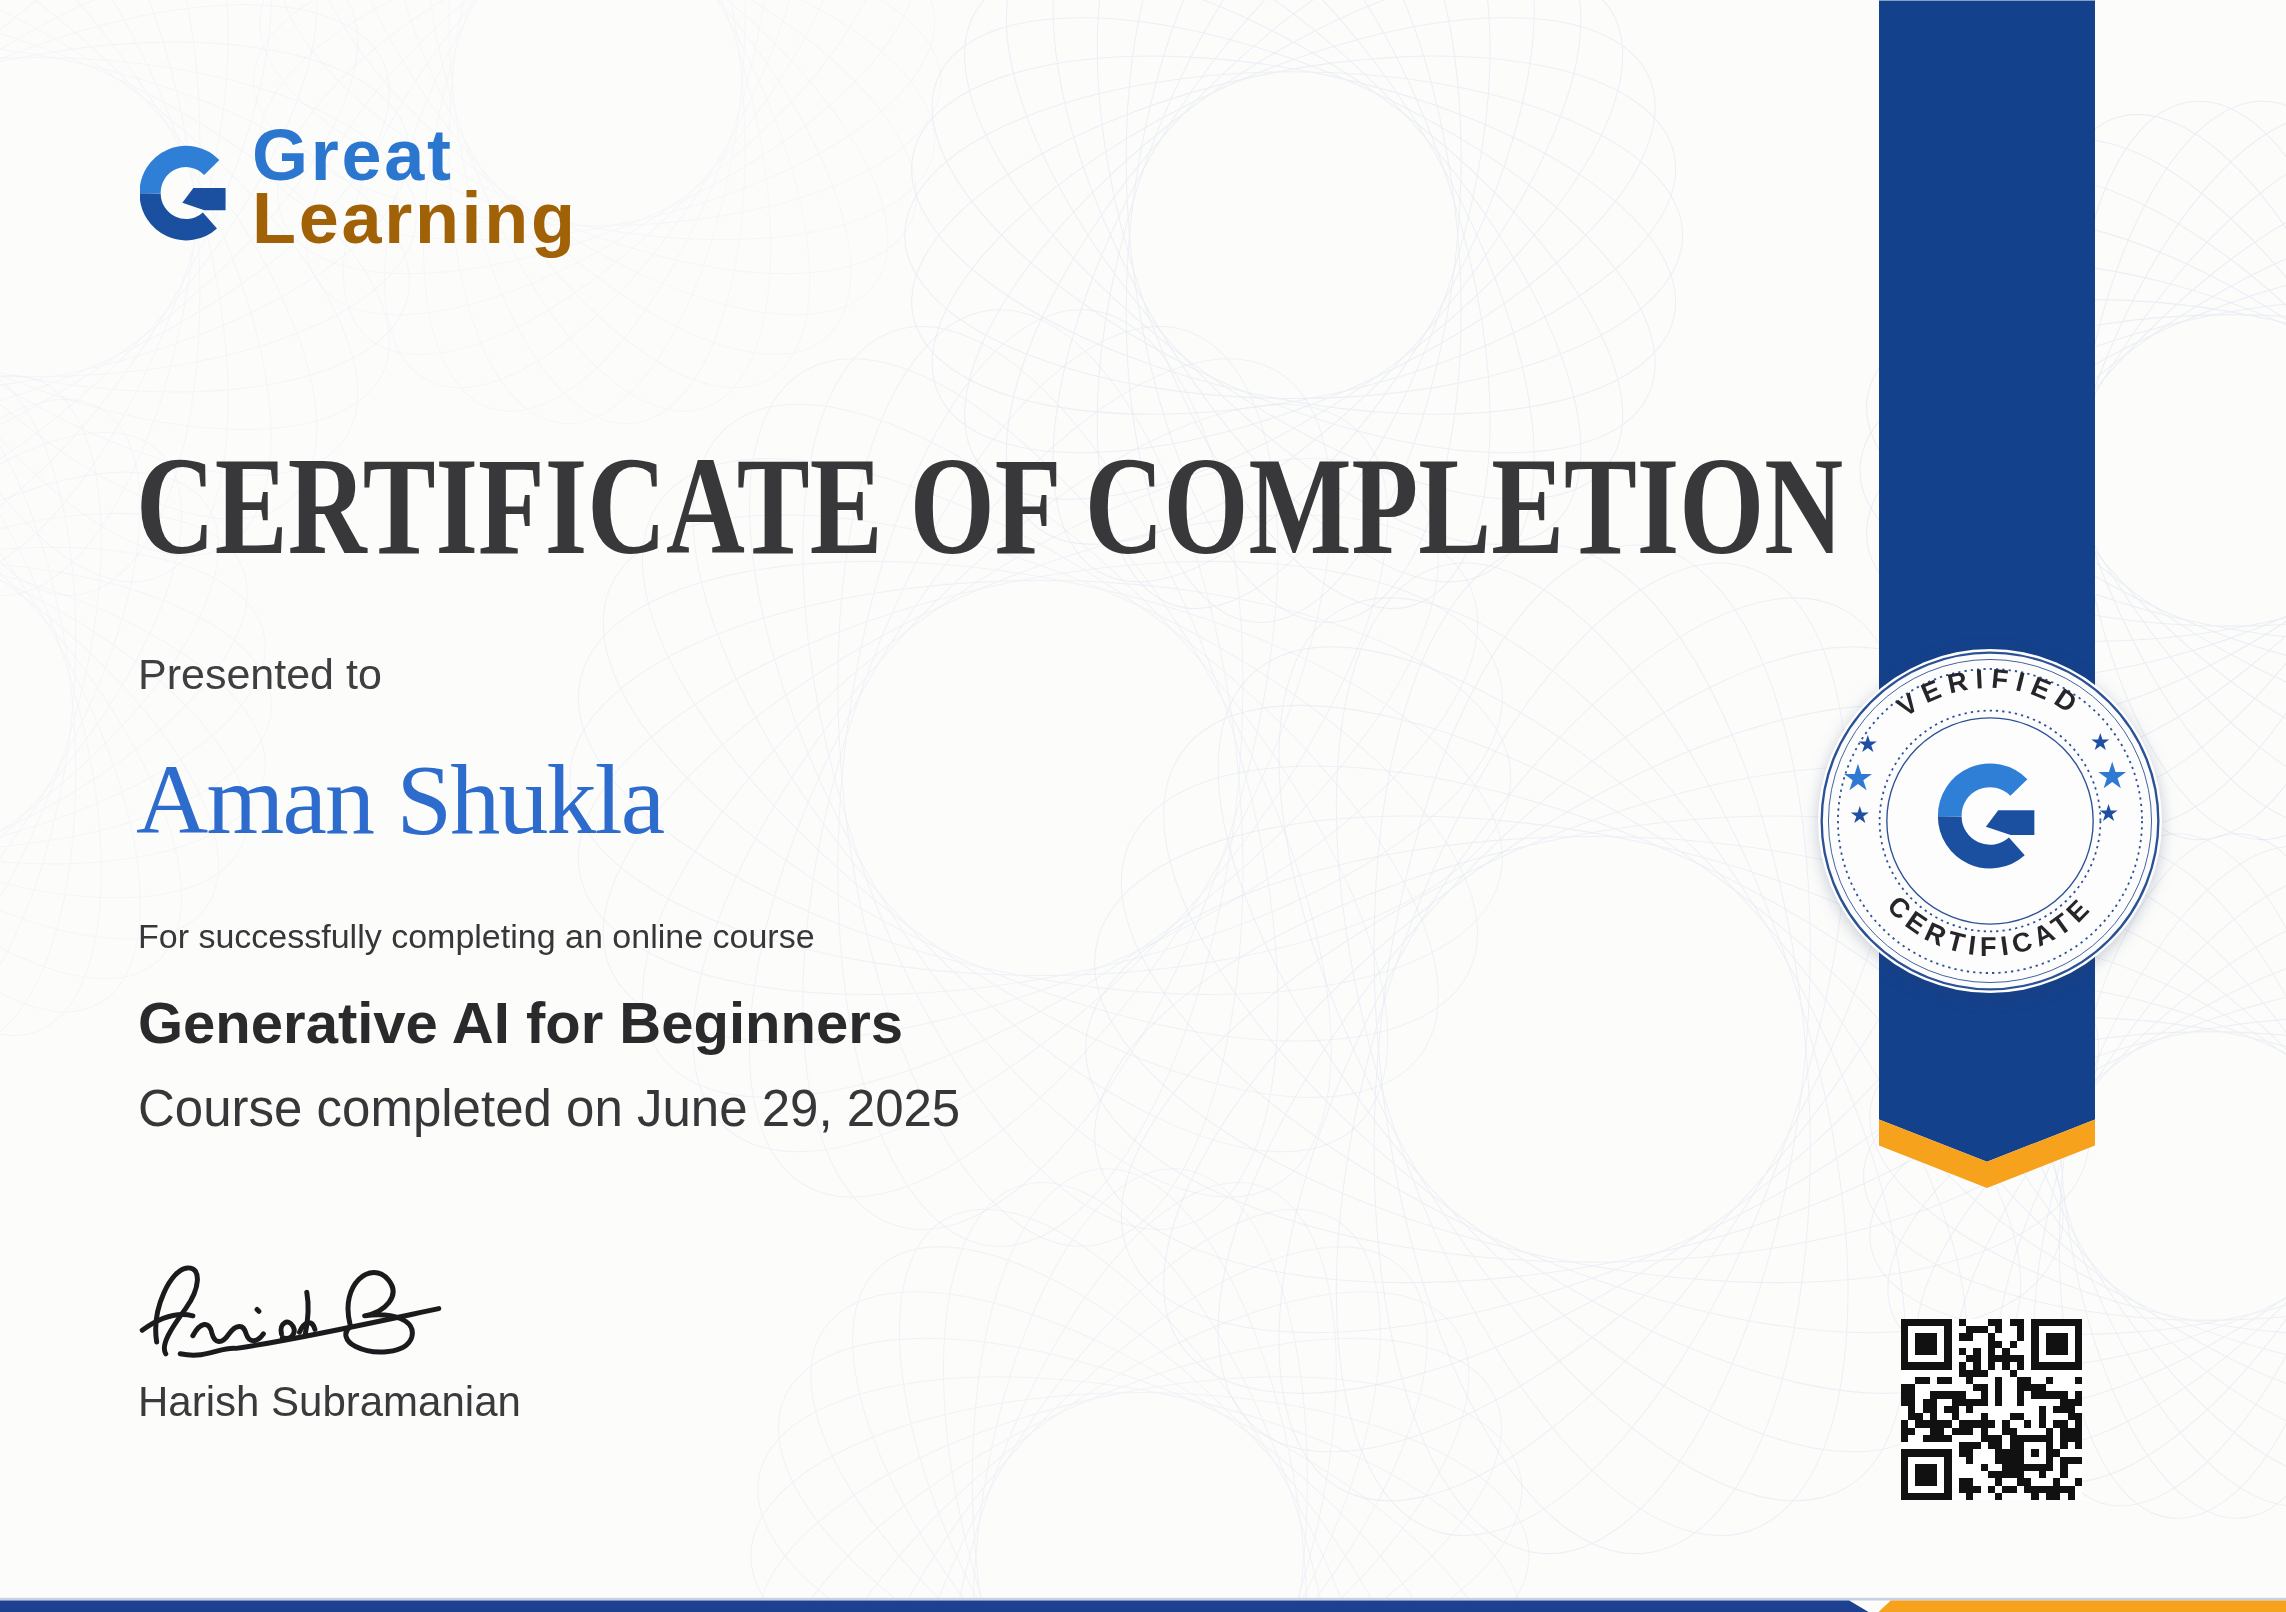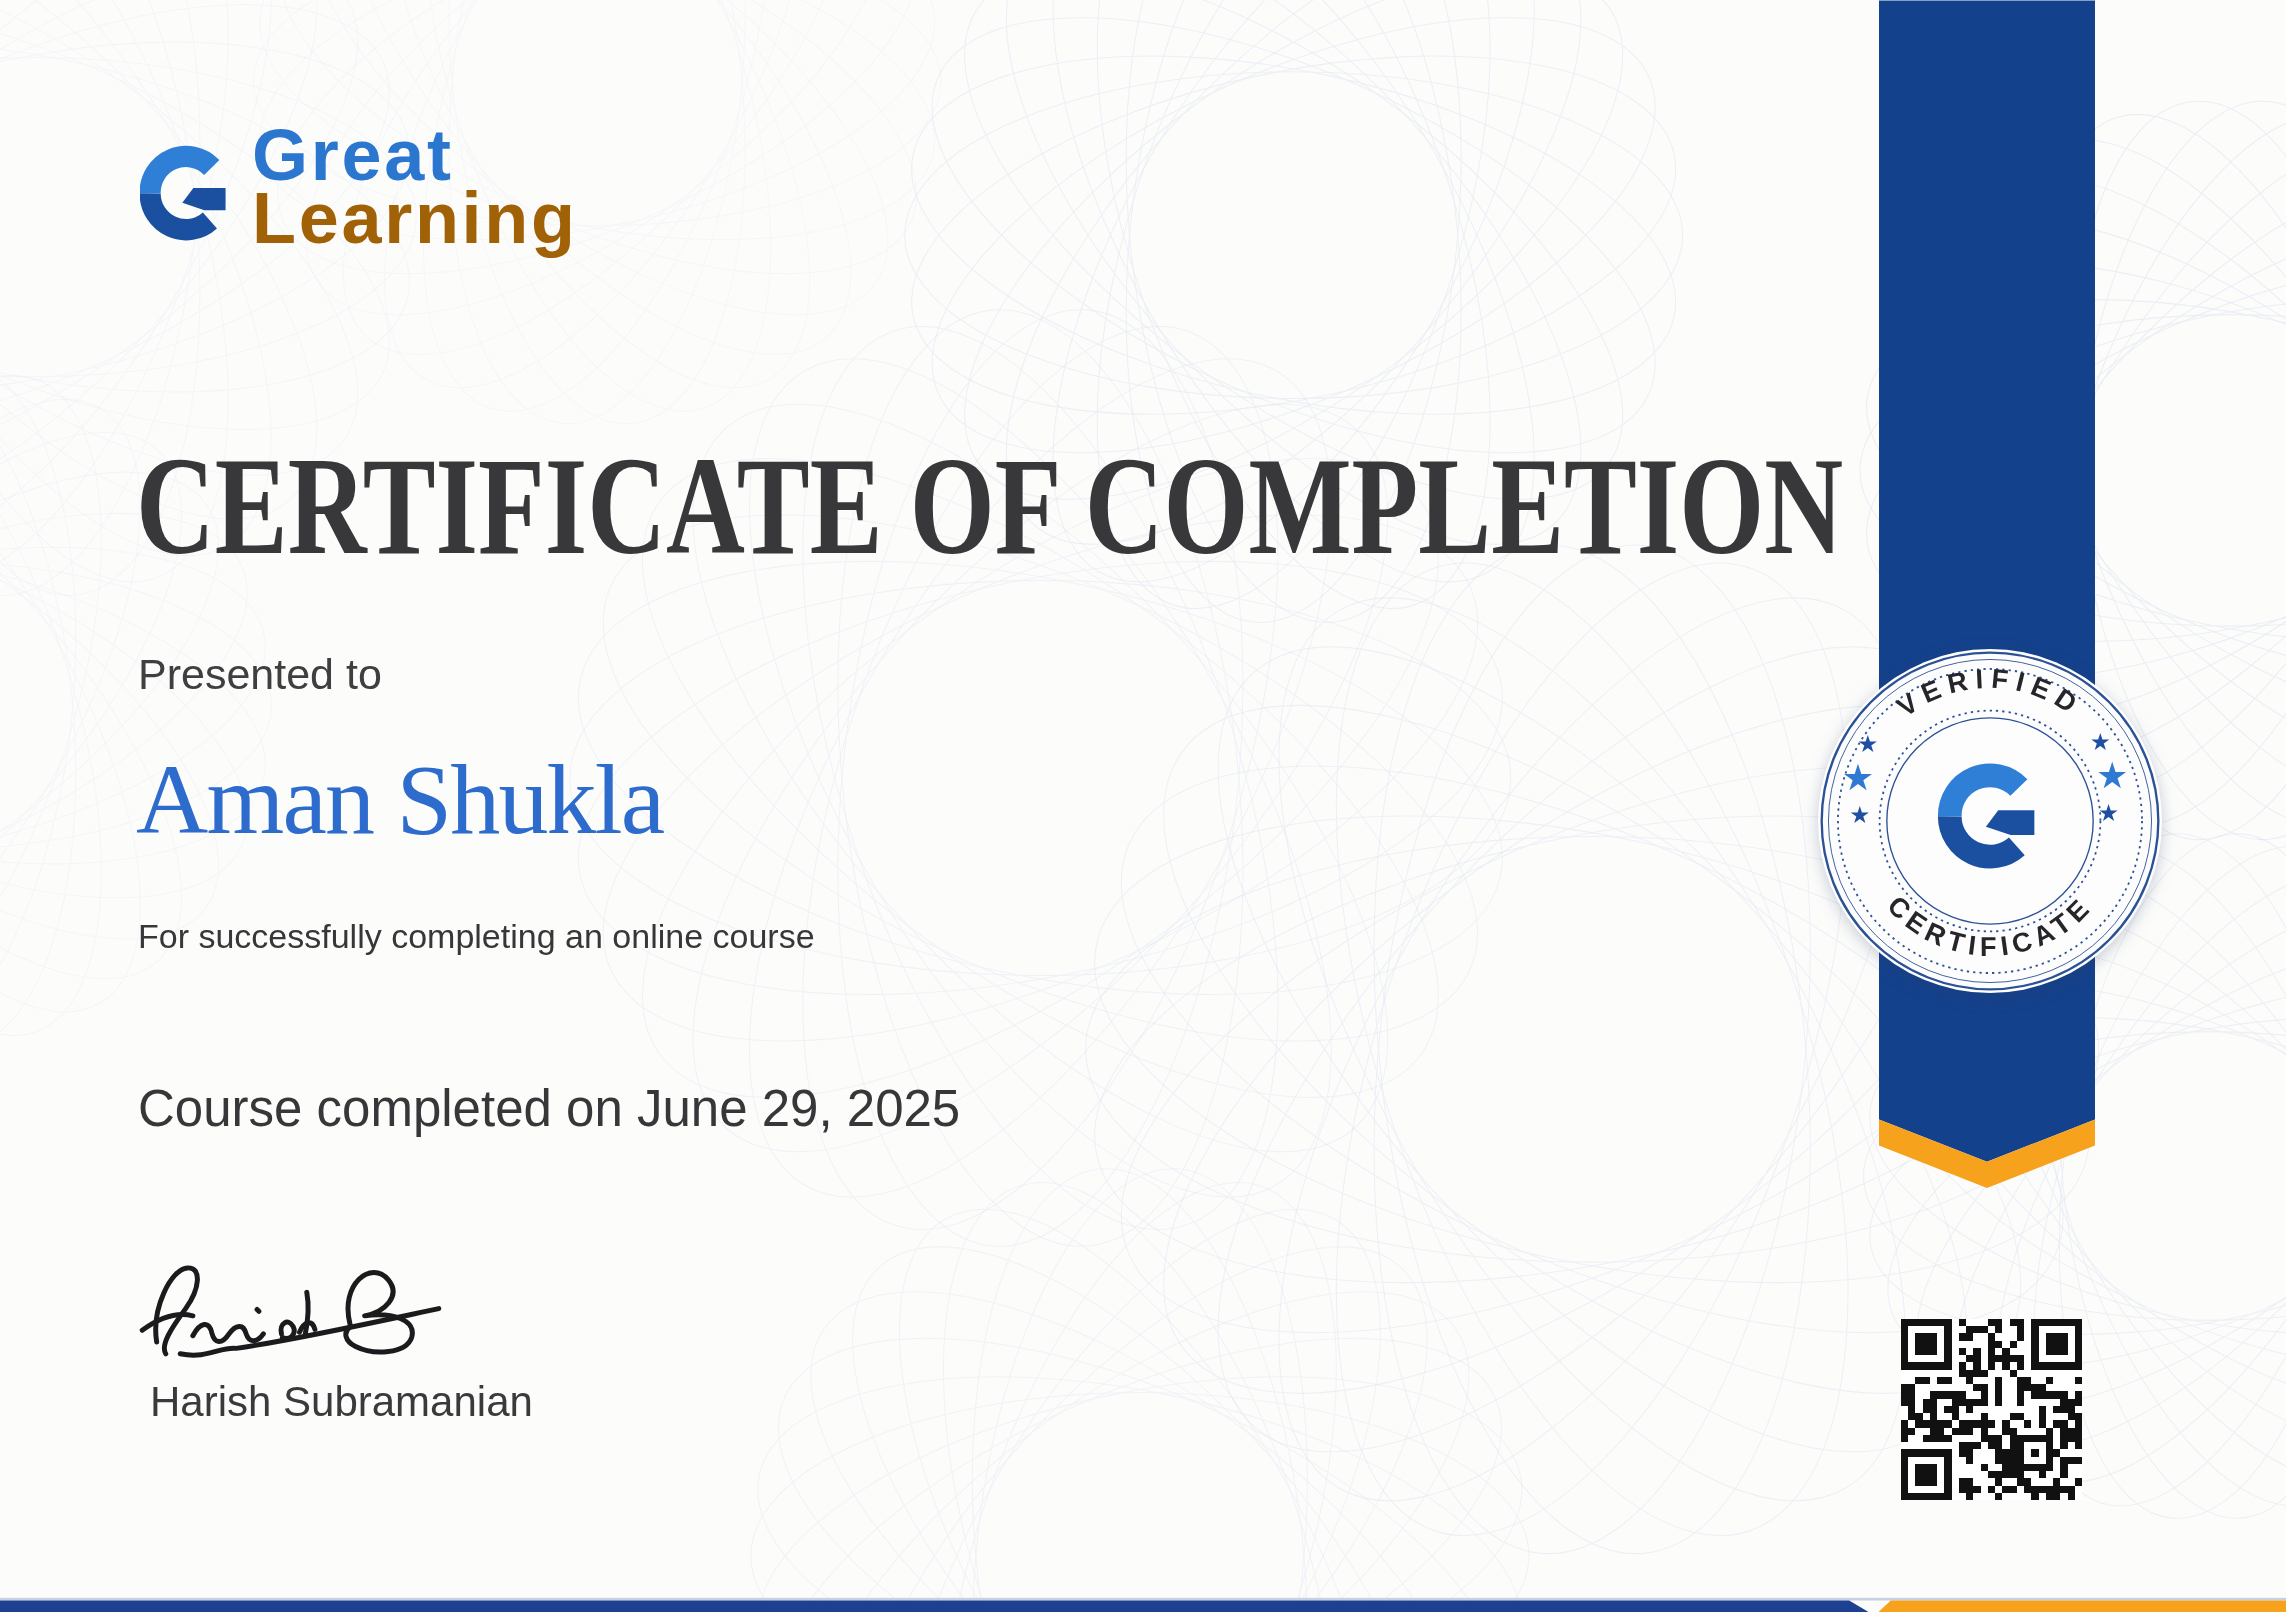--- a/index.html
+++ b/index.html
@@ -35,21 +35,21 @@
     font-family:"Liberation Serif","DejaVu Serif",serif;
     font-size:100px;letter-spacing:-1.8px;color:#2d6ccc;white-space:nowrap;
   }
   .subtitle{position:absolute;left:138px;top:917px;z-index:5;font-size:34px;color:#373739;text-align:right;}
   .course{position:absolute;left:138px;top:989px;z-index:5;font-size:58px;font-weight:bold;color:#2a2a2c;}
   .dateline{position:absolute;left:138px;top:1079px;z-index:5;font-size:51px;color:#373739;}
 
   
   .signature-svg{position:absolute;left:135px;top:1256px;z-index:5;width:311px;height:107px;}
   .signature-svg path{fill:none;stroke:#1b1b1d;stroke-width:5.5;stroke-linecap:round;stroke-linejoin:round;}
-  .signer{position:absolute;left:138px;top:1378px;z-index:5;font-size:42px;color:#3a3a3c;margin-left:12px;}
+  .signer{position:absolute;left:138px;top:1378px;z-index:5;font-size:42px;color:#3a3a3c;}
   .signer-role{position:absolute;left:138px;top:1450px;z-index:5;font-size:33px;color:#8e9094;}
 
   
   .ribbon-svg{position:absolute;left:1879px;top:0;z-index:2;width:216px;height:1194px;}
   .badge-svg{position:absolute;left:1809px;top:640px;z-index:3;width:362px;height:362px;
              filter:drop-shadow(0 4.5px 8.1px rgba(40,60,100,.25));}
   .badge-arc-text{font-family:"Liberation Sans","DejaVu Sans",sans-serif;font-weight:bold;
                   font-size:30px;fill:#26262a;}
   .qr-svg{position:absolute;left:1901px;top:1319px;z-index:3;width:181px;height:181px;shape-rendering:crispEdges;}
 
@@ -233,20 +233,21 @@
       <div class="brand-line2">Learning</div>
     </div>
   </div>
 
   <div class="title">CERTIFICATE OF COMPLETION</div>
 
   <div class="presented">Presented to</div>
   <div class="recipient">Aman Shukla</div>
 
   <div class="subtitle">For successfully completing an online course</div>
+  <div class="course">Generative AI for Beginners</div>
   <div class="dateline">Course completed on June 29, 2025</div>
 
   <svg class="signature-svg" viewBox="0 0 344 118">
     <path d="M24 95 C18 58 40 14 58 13 C74 12 72 36 56 58 C40 80 28 98 34 108"></path>
     <path d="M8 82 C30 66 48 62 64 66"></path>
     <path d="M64 88 c8 -15 18 -17 21 -3 c3 12 11 13 19 1 c7 -10 16 -12 19 0 c3 10 12 10 19 0"></path>
     <path d="M135 59 l2 2"></path>
     <path d="M162 86 c-3 -12 8 -18 13 -8 c4 8 -4 16 -12 12"></path>
     <path d="M190 40 c3 16 1 34 -2 48"></path>
     <path d="M182 84 c5 -12 14 -14 17 -3"></path>

